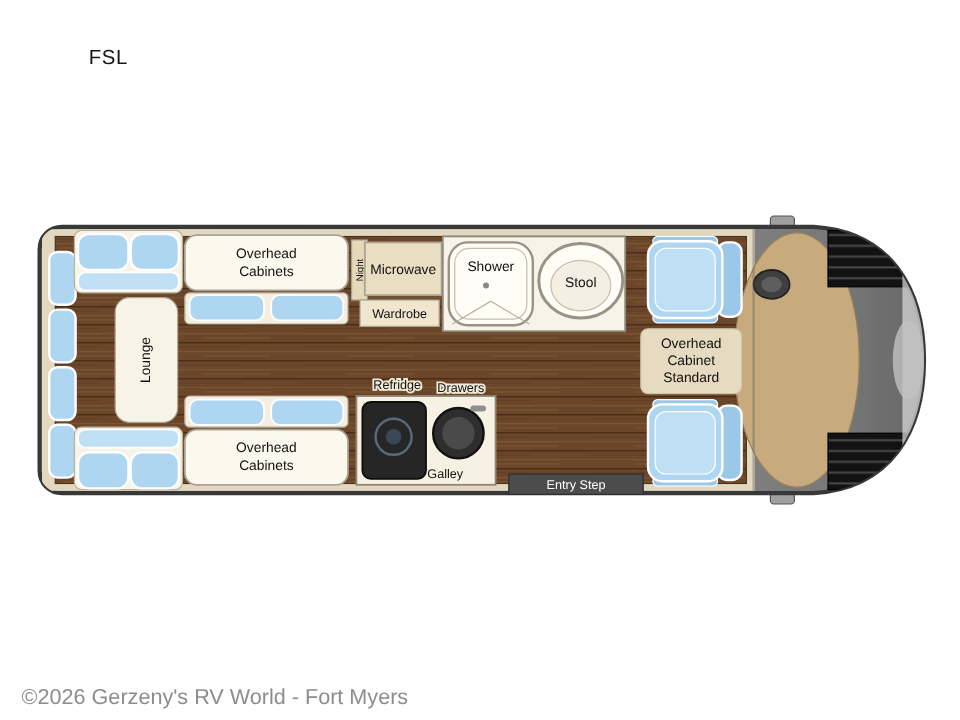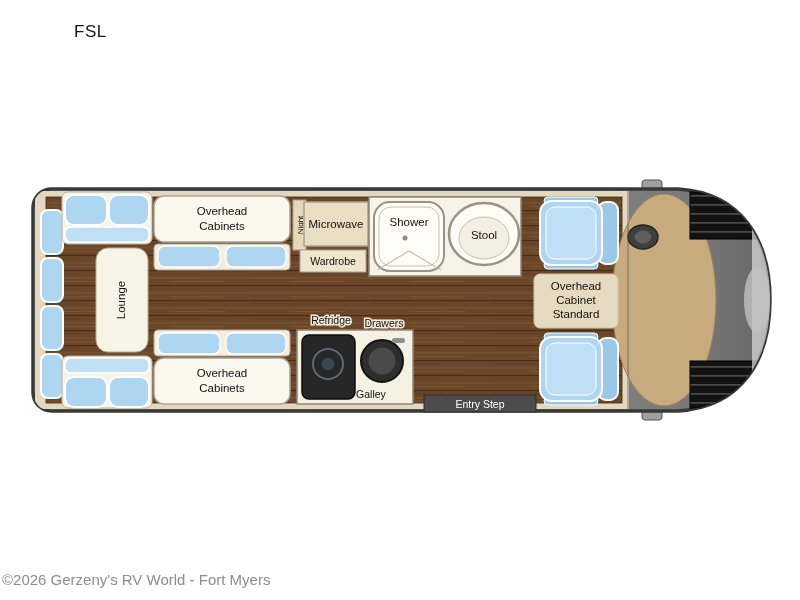--- a/index.html
+++ b/index.html
@@ -1,19 +1,19 @@
 <!DOCTYPE html>
 <html><head>
 <meta charset="utf-8">
 <style>
   html,body { margin:0; padding:0; background:#ffffff; }
   .canvas { position:relative; width:800px; height:600px; background:#ffffff; overflow:hidden;
             font-family:"Liberation Sans", sans-serif; }
-  .fsl-title { position:absolute; left:74px; top:22px; font-size:17px; color:#161616; letter-spacing:.5px; }
-  .watermark { position:absolute; left:2px; top:571px; font-size:15px; color:#8d8d8d; }
+  .fsl-title { position:absolute; left:74px; top:38px; font-size:17px; color:#161616; letter-spacing:.5px; }
+  .watermark { position:absolute; left:18px; top:571px; font-size:18px; color:#8d8d8d; }
   svg.floorplan { position:absolute; left:0; top:0; }
   svg text { font-family:"Liberation Sans", sans-serif; fill:#111; }
   .lbl   { font-size:11.5px; text-anchor:middle; }
   .lbl-sm{ font-size:10.5px; text-anchor:middle; }
   .lbl-xs{ font-size:8px;    text-anchor:middle; }
   .halo  { paint-order:stroke; stroke:#f2ead8; stroke-width:3px; }
   .lbl-white { fill:#ffffff; }
 </style>
 </head>
 <body>

